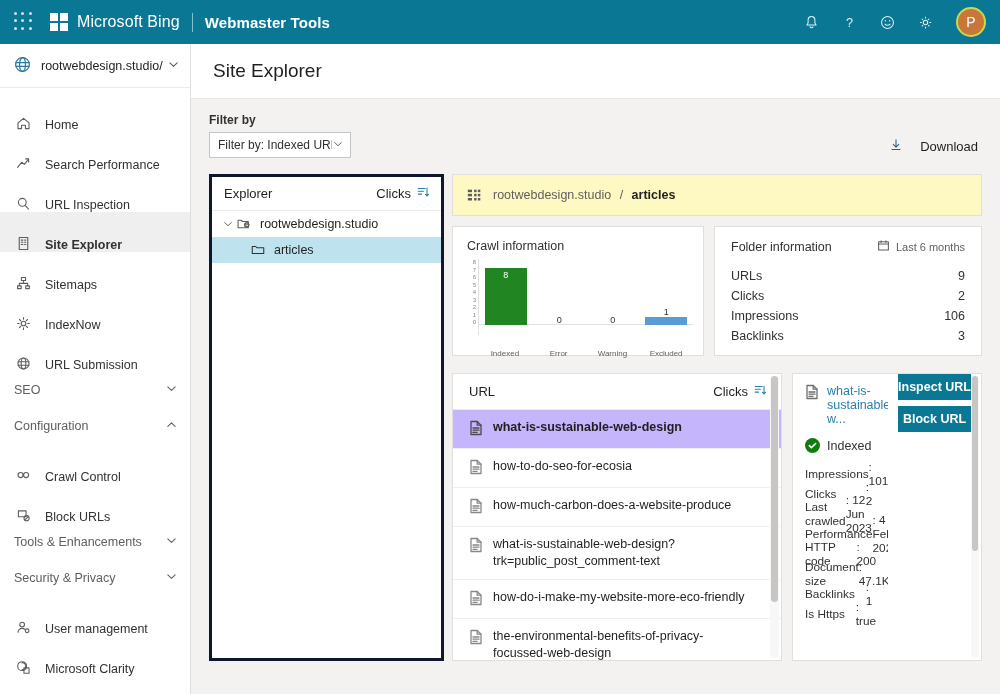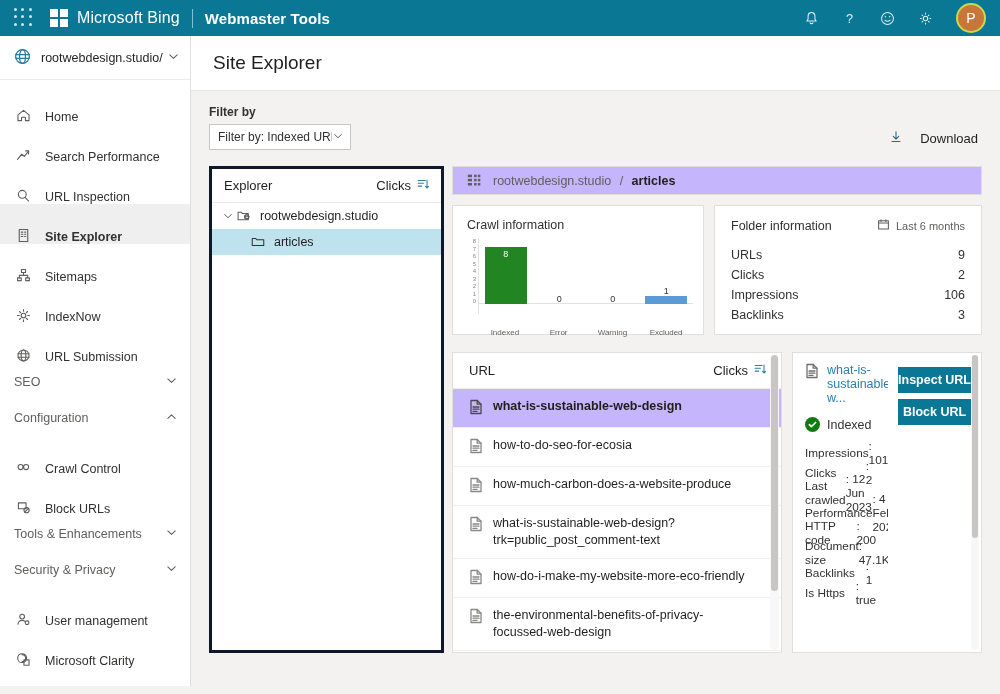--- a/index.html
+++ b/index.html
@@ -6,21 +6,21 @@
   html, body { margin:0; padding:0; }
   body {
     width:1000px; height:694px; overflow:hidden;
     font-family:"Liberation Sans", sans-serif;
     font-size:13px; color:#323130;
     background:#f3f2f1;
   }
 
   
   .topbar {
-    height:36px; background:#0a7894; display:flex; align-items:center;
+    height:44px; background:#0a7894; display:flex; align-items:center;
     padding:0 14px; color:#fff; position:relative;
   }
   .waffle { width:20px; height:20px; display:grid;
     grid-template-columns:repeat(3,1fr); grid-template-rows:repeat(3,1fr);
     gap:2px; margin-right:16px; cursor:pointer; }
   .waffle i { background:#cfe7ee; border-radius:50%; width:3px; height:3px; }
   .bing-logo { width:18px; height:18px; display:grid;
     grid-template-columns:1fr 1fr; grid-template-rows:1fr 1fr; gap:2px;
     margin-right:9px; }
   .bing-logo i { background:#fff; }
@@ -106,21 +106,21 @@
     font-size:12.5px; color:#201f1e; cursor:pointer; padding-left:8px; }
   .tree-row.sel { background:#bfe2ef; }
   .tree-row .tchev { width:16px; display:flex; justify-content:center;
     flex:none; }
   .tree-row .tico { width:18px; margin-right:6px; flex:none;
     display:flex; align-items:center; }
   .tree-row.child { padding-left:38px; }
 
   .right-pane { flex:1; margin-left:8px; display:flex; flex-direction:column; }
   .crumb-card {
-    background:#c4b5fd; border:1px solid #e1dfdd; height:29px;
+    background:#fef9c3; border:1px solid #e1dfdd; height:42px;
     display:flex; align-items:center; padding:13px 14px; flex:none;
   }
   .crumb-ico { margin-right:11px; display:flex; }
   .crumb { font-size:12.5px; color:#605e5c; }
   .crumb b { color:#201f1e; }
   .crumb .sl { margin:0 5px; color:#605e5c; }
 
   .cards-row { display:flex; gap:10px; margin-top:10px; flex:none; }
   .card { background:#fff; border:1px solid #e1dfdd; }
   .card-title { font-size:12.5px; color:#323130; }
@@ -190,21 +190,21 @@
   .d-url { display:flex; align-items:flex-start; gap:8px; }
   .d-url .dl { font-size:12.5px; color:#2a7fa8; cursor:pointer;
     text-decoration:none; }
   .d-status { display:flex; align-items:center; gap:7px; margin-top:12px; }
   .d-status .ds-t { font-size:12.5px; color:#323130; }
   .d-rows { margin-top:11px; }
   .d-row { display:flex; font-size:11.8px; color:#323130; height:20px;
     align-items:center; }
   .d-row .dk { width:78px; color:#323130; }
   .d-row .dv { }
-  .d-actions { padding:14px 10px 8px 10px; }
+  .d-actions { padding:0 10px 8px 10px; }
   .abtn { height:26px; background:#0a7894; color:#fff; font-size:12.5px;
     font-weight:bold; display:flex; align-items:center;
     justify-content:center; cursor:pointer; margin-bottom:6px; }
   .dscroll { position:absolute; top:2px; right:2px; width:8px; bottom:2px;
     background:#f7f7f7; border-radius:4px; }
   .dthumb { position:absolute; top:0; left:1px; width:6px; height:62%;
     background:#c8c6c4; border-radius:3px; }
   .checkmark-circle { width:15px; height:15px; border-radius:50%;
     background:#107c10; display:flex; align-items:center;
     justify-content:center; flex:none; }

